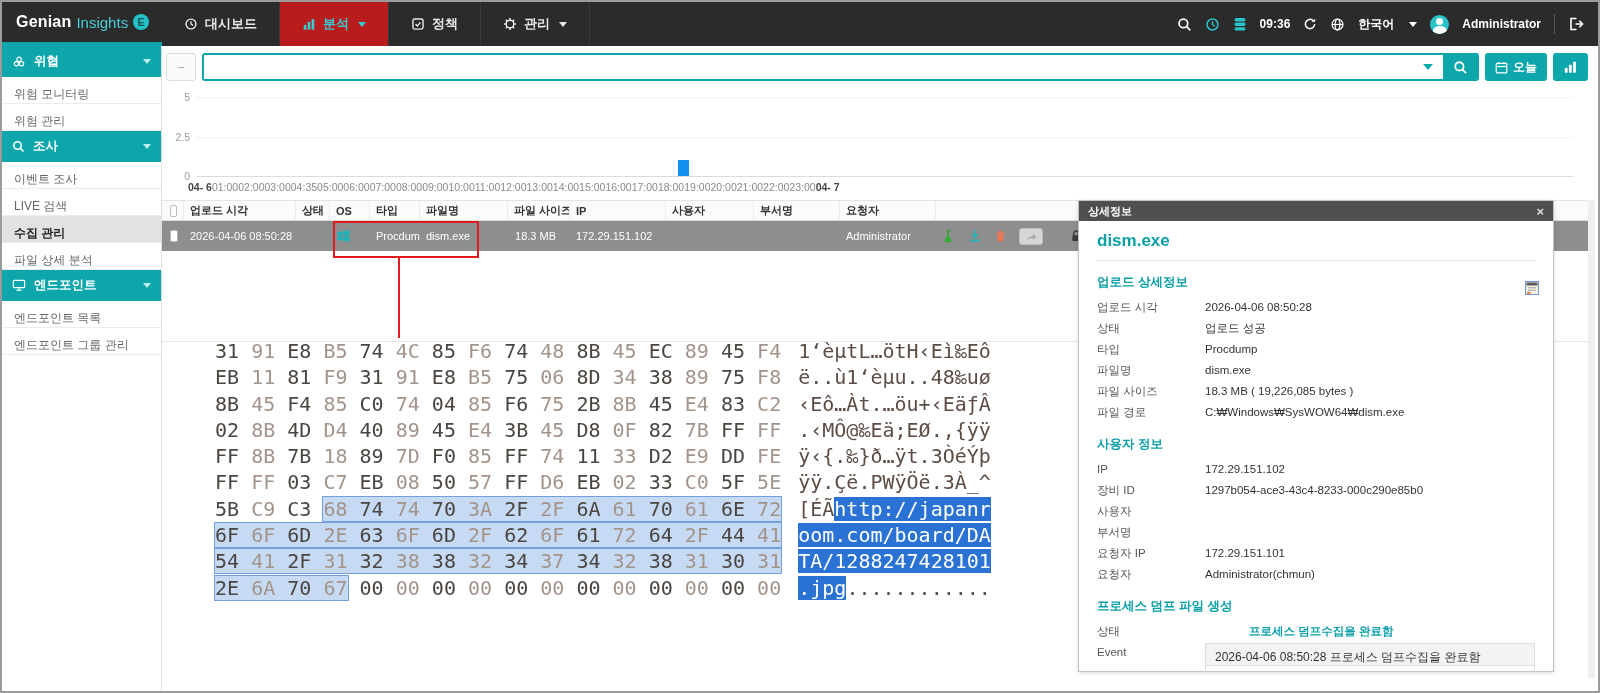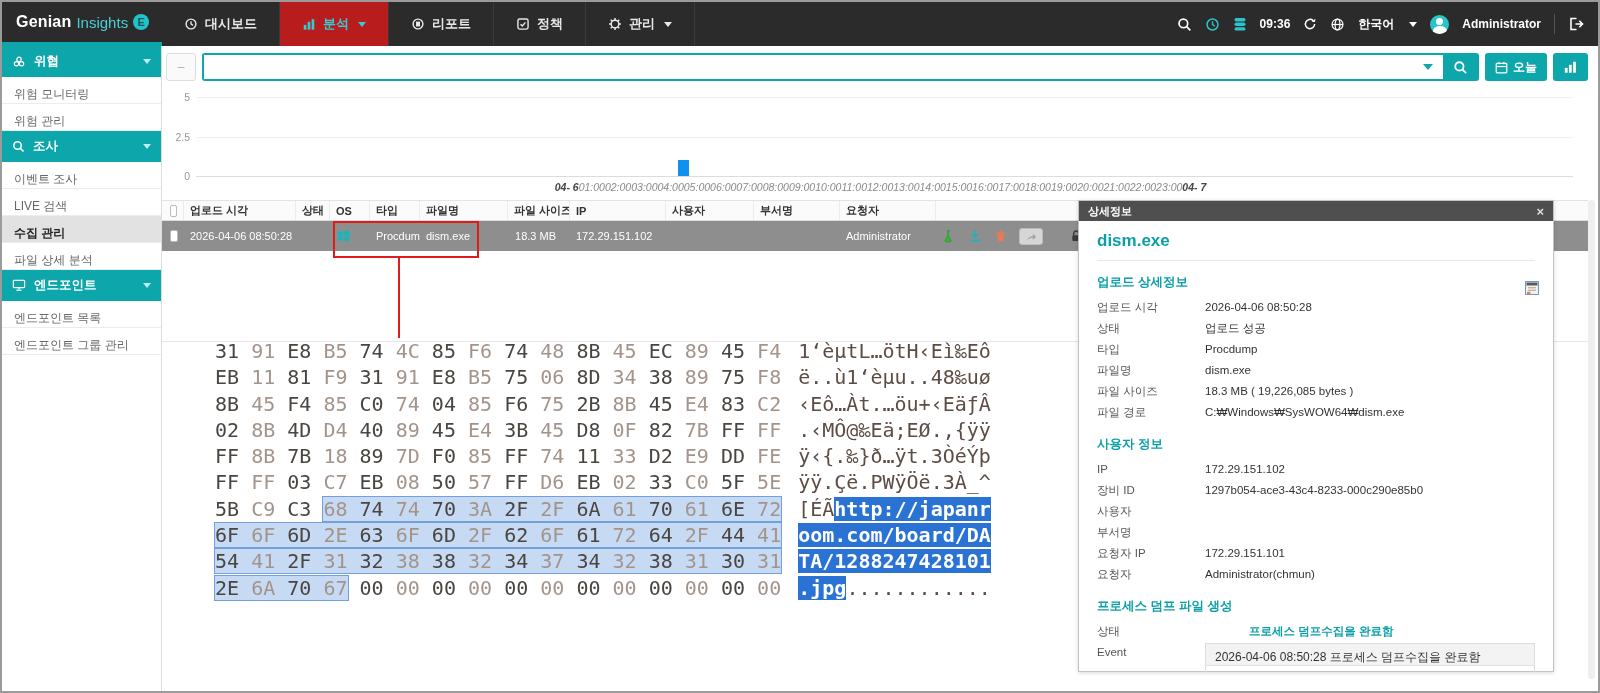--- a/index.html
+++ b/index.html
@@ -43,21 +43,21 @@
   #search-input { flex:1; border:none; outline:none; height:100%; padding:0 10px; font-size:12px; font-family:inherit; }
   #search-caret { width:0; height:0; border-left:5px solid transparent; border-right:5px solid transparent; border-top:6px solid #0ca6ab; margin:0 10px; cursor:pointer; }
   #search-btn { width:34px; height:100%; background:#0ca6ab; border:none; display:flex; align-items:center; justify-content:center; cursor:pointer; }
   .teal-btn { height:28px; background:#0ca6ab; color:#fff; border:none; border-radius:3px; font-size:12px; font-weight:bold; display:flex; align-items:center; gap:5px; padding:0 10px; cursor:pointer; font-family:inherit; }
 
   
   #chart { position:absolute; left:0; top:42px; right:10px; height:108px; }
   .gridline { position:absolute; left:34px; right:15px; height:1px; background:#eef1f5; }
   .gridline.axis { background:#d8dde3; }
   .ytick { position:absolute; left:0; width:28px; text-align:right; font-size:10.5px; color:#999; transform:translateY(-50%); }
-  #xlabels { position:absolute; left:26px; right:15px; top:93px; display:flex; justify-content:center;font-style:italic; }
+  #xlabels { position:absolute; left:26px; right:15px; top:93px; display:flex; justify-content:flex-start; }
   #xlabels span { font-size:10.5px; color:#8a8a8a; }
   #xlabels span.date { color:#444; font-weight:bold; }
   #chart-bar { position:absolute; width:11px; background:#1191ee; cursor:pointer; }
 
   
   #grid { position:absolute; left:0; top:154px; right:10px; }
   #grid-header { display:flex; height:21px; background:#fbfbfb; border-top:1px solid #e4e4e4; border-bottom:1px solid #dcdcdc; align-items:center; }
   #grid-header .hc { font-size:11px; font-weight:bold; color:#333; padding:0 6px; border-right:1px solid #ececec; height:100%; display:flex; align-items:center; overflow:hidden; white-space:nowrap; }
   #grid-row { display:flex; height:30px; background:#8e8e8e; color:#fff; align-items:center; cursor:pointer; }
   #grid-row .rc { font-size:11px; padding:0 6px; overflow:hidden; white-space:nowrap; height:100%; display:flex; align-items:center; }
@@ -66,21 +66,21 @@
   #share-box { width:24px; height:17px; background:#d6d6d6; border:1px solid #bdbdbd; border-radius:3px; display:flex; align-items:center; justify-content:center; }
   #lock-wrap { margin-left:14px; display:flex; align-items:center; }
   #grid-bottom { height:1px; background:#e6e6e6; position:absolute; left:0; right:10px; top:295px; }
 
   
   #hex-viewer { position:absolute; left:53px; top:292px; display:flex; gap:17px; font-family:"DejaVu Sans Mono","Liberation Mono",monospace; font-size:20px; line-height:26.3px; white-space:pre; }
   .hx .dk { color:#4a4540; }
   .hx .lt { color:#a3948b; }
   .hexsel { background:#c7daf4; box-shadow:0 0 0 1px #73a0dd; }
   .asc { color:#5c4c44; }
-  .ascsel { background:#2a72d4; color:#fff;font-weight:bold; }
+  .ascsel { background:#2a72d4; color:#fff; }
 
   
   #red-rect { position:absolute; left:171px; top:175px; width:146px; height:37px; border:2px solid #e01b1b; }
   #red-line { position:absolute; left:236px; top:212px; width:2px; height:80px; background:#e01b1b; }
 
   
   #panel { position:absolute; left:916px; top:154px; width:476px; height:472px; background:#fff; border:1px solid #c3c3c3; box-shadow:0 1px 4px rgba(0,0,0,.15); }
   #panel-header { height:20px; background:#4f4f4f; color:#fff; font-size:11px; font-weight:bold; display:flex; align-items:center; padding:0 9px; }
   #panel-close { margin-left:auto; cursor:pointer; color:#ddd; font-size:13px; line-height:1; }
   #panel-body { padding:10px 18px 0 18px; position:relative; height:451px; overflow:hidden; }
@@ -122,29 +122,20 @@
       <div class="nav-item active">
         <span style="color:#35cbd2">
           <svg width="14" height="14" viewBox="0 0 16 16">
             <rect x="2" y="9" width="3" height="5.5" fill="currentColor"></rect>
             <rect x="6.5" y="5.5" width="3" height="9" fill="currentColor"></rect>
             <rect x="11" y="2.5" width="3" height="12" fill="currentColor"></rect>
           </svg>
         </span>
                  <span>분석</span>
         <span class="caret"></span>
-      </div>
-      <div class="nav-item">
-        <span style="color:#e8e8e8">
-          <svg width="14" height="14" viewBox="0 0 16 16">
-            <circle cx="8" cy="8" r="5.6" fill="none" stroke="currentColor" stroke-width="1.6"></circle>
-            <rect x="5.7" y="5.2" width="4.6" height="5.6" fill="currentColor"></rect>
-          </svg>
-        </span>
-                 <span>리포트</span>
       </div>
       <div class="nav-item">
         <span style="color:#e8e8e8">
           <svg width="14" height="14" viewBox="0 0 16 16">
             <rect x="2.2" y="2.2" width="11.6" height="11.6" rx="2" fill="none" stroke="currentColor" stroke-width="1.6"></rect>
             <path d="M5.2 8.3l2 2 3.6-4.2" fill="none" stroke="currentColor" stroke-width="1.6"></path>
           </svg>
         </span>
                  <span>정책</span>
       </div>
@@ -316,21 +307,21 @@
       <div class="ytick" style="top: 88px;">0</div>
       <div class="gridline" style="top: 48.5px;"></div>
       <div class="ytick" style="top: 48.5px;">2.5</div>
       <div class="gridline" style="top: 9px;"></div>
       <div class="ytick" style="top: 9px;">5</div>
       <div id="xlabels">
         <span class="date">04- 6</span>
         <span>01:00</span>
         <span>02:00</span>
         <span>03:00</span>
-        <span>04:00</span>
+        <span>04:35</span>
         <span>05:00</span>
         <span>06:00</span>
         <span>07:00</span>
         <span>08:00</span>
         <span>09:00</span>
         <span>10:00</span>
         <span>11:00</span>
         <span>12:00</span>
         <span>13:00</span>
         <span>14:00</span>

